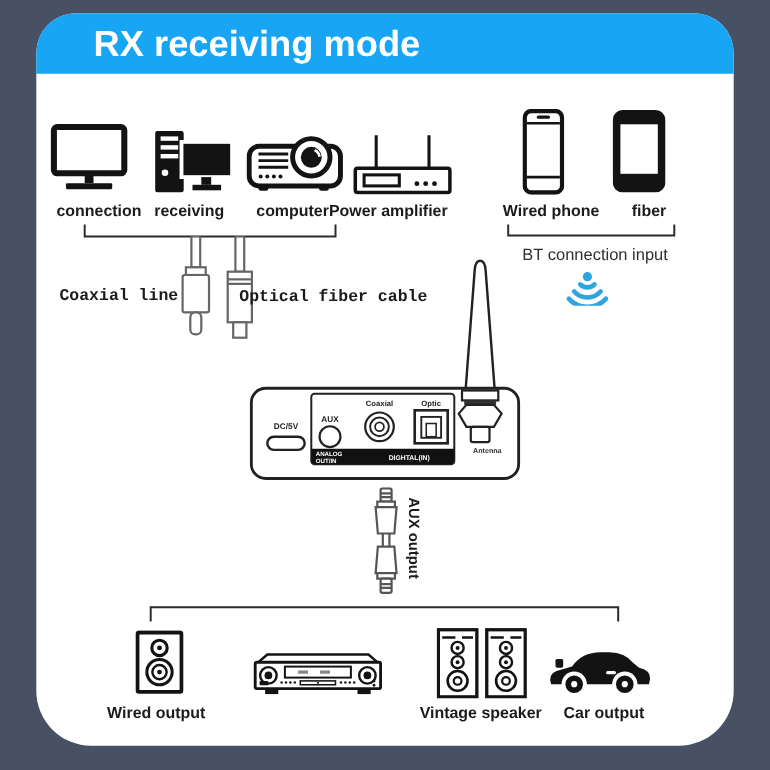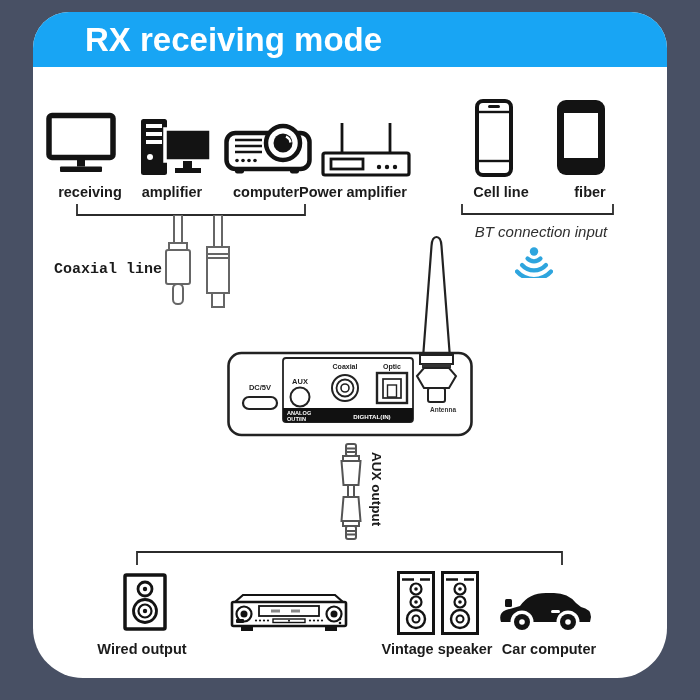--- a/index.html
+++ b/index.html
@@ -17,21 +17,21 @@
   }
   .banner-title{
     position:absolute;left:85px;top:12px;height:55px;line-height:55px;
     color:#ffffff;font-size:33px;font-weight:bold;white-space:nowrap;
   }
   .lbl{
     position:absolute;transform:translateX(-50%);white-space:nowrap;
     color:#1b1b1b;font-size:14.5px;font-weight:bold;
   }
   .lbl-big{font-size:15px;font-family:Liberation Mono, monospace;}
-  .lbl-light{font-weight:normal;color:#2f2f2f;font-size:15px;font-style:italic;}
+  .lbl-light{font-weight:normal;color:#2f2f2f;font-size:15px;}
   .vert-label{
     position:absolute;left:369px;top:452px;writing-mode:vertical-rl;
     color:#1b1b1b;font-size:13.5px;font-weight:bold;white-space:nowrap;
   }
   .abs{position:absolute;}
   svg text{font-family:"Liberation Sans","DejaVu Sans",sans-serif;}
 </style>
 </head>
 <body>
 
@@ -92,25 +92,25 @@
     <line x1="4" y1="13" x2="34" y2="13" stroke="#131313" stroke-width="2.4"></line>
     <line x1="4" y1="62" x2="34" y2="62" stroke="#131313" stroke-width="2.4"></line>
     <rect x="13" y="6" width="12" height="3" rx="1.5" fill="#131313"></rect>
   </svg>
 
   <svg class="abs" style="left:557px;top:100px" width="48" height="75" viewBox="0 0 48 75">
     <rect x="0" y="0" width="48" height="75" rx="9" fill="#131313"></rect>
     <rect x="7" y="13" width="34" height="45" fill="#fff"></rect>
   </svg>
 
-  <div class="lbl" style="left:90px;top:184px">receiving</div>
-  <div class="lbl" style="left:172px;top:184px">amplifier</div>
+  <div class="lbl" style="left:90px;top:184px">connection</div>
+  <div class="lbl" style="left:172px;top:184px">receiving</div>
   <div class="lbl" style="left:266px;top:184px">computer</div>
   <div class="lbl" style="left:353px;top:184px">Power amplifier</div>
-  <div class="lbl" style="left:501px;top:184px">Cell line</div>
+  <div class="lbl" style="left:501px;top:184px">Wired phone</div>
   <div class="lbl" style="left:590px;top:184px">fiber</div>
   <div class="lbl lbl-light" style="left:541px;top:223px">BT connection input</div>
 
   <svg class="abs" style="left:515px;top:246px" width="38" height="32" viewBox="0 0 38 32">
     <circle cx="19" cy="5.5" r="4.2" fill="#2ea5de"></circle>
     <path d="M12.5,12.5 a9,9 0 0 0 13,0" fill="none" stroke="#2ea5de" stroke-width="4.2" stroke-linecap="round"></path>
     <path d="M7,19 a16,16 0 0 0 24,0" fill="none" stroke="#2ea5de" stroke-width="4.2" stroke-linecap="round"></path>
     <path d="M2,25.5 a23,23 0 0 0 34,0" fill="none" stroke="#2ea5de" stroke-width="4.2" stroke-linecap="round"></path>
   </svg>
 
@@ -126,20 +126,21 @@
   <svg class="abs" style="left:204px;top:215px" width="28" height="96" viewBox="0 0 28 96">
     <g fill="#fff" stroke="#666" stroke-width="2">
       <rect x="10" y="0" width="8" height="32"></rect>
       <rect x="3" y="32" width="22" height="46"></rect>
       <path d="M3,39 h22 M3,43 h22" fill="none"></path>
       <rect x="8" y="78" width="12" height="14"></rect>
     </g>
   </svg>
 
   <div class="lbl lbl-big" style="left:108px;top:261px">Coaxial line</div>
+  <div class="lbl lbl-big" style="left:303px;top:262px">Optical fiber cable</div>
 
   <svg class="abs" style="left:225px;top:230px" width="250" height="210" viewBox="0 0 250 210">
 
     <path d="M198,128 L206.5,16 Q207,7 211.5,7 Q216,7 216.5,16 L225,128 Z" fill="#fff" stroke="#222" stroke-width="2.2"></path>
 
     <rect x="3.5" y="123" width="243" height="82" rx="13" fill="#fff" stroke="#222" stroke-width="2.6"></rect>
 
     <g>
       <rect x="195" y="125" width="33" height="9" fill="#fff" stroke="#222" stroke-width="2"></rect>
       <rect x="197" y="134" width="29" height="4" fill="#333"></rect>
@@ -259,14 +260,14 @@
     <circle cx="26" cy="36" r="11.5" fill="#fff"></circle>
     <circle cx="26" cy="36" r="8" fill="#131313"></circle>
     <circle cx="26" cy="36" r="2.8" fill="#fff"></circle>
     <circle cx="72" cy="36" r="11.5" fill="#fff"></circle>
     <circle cx="72" cy="36" r="8" fill="#131313"></circle>
     <circle cx="72" cy="36" r="2.8" fill="#fff"></circle>
   </svg>
 
   <div class="lbl" style="left:142px;top:641px">Wired output</div>
   <div class="lbl" style="left:437px;top:641px">Vintage speaker</div>
-  <div class="lbl" style="left:549px;top:641px">Car computer</div>
+  <div class="lbl" style="left:549px;top:641px">Car output</div>
 </div>
 
 </body></html>

